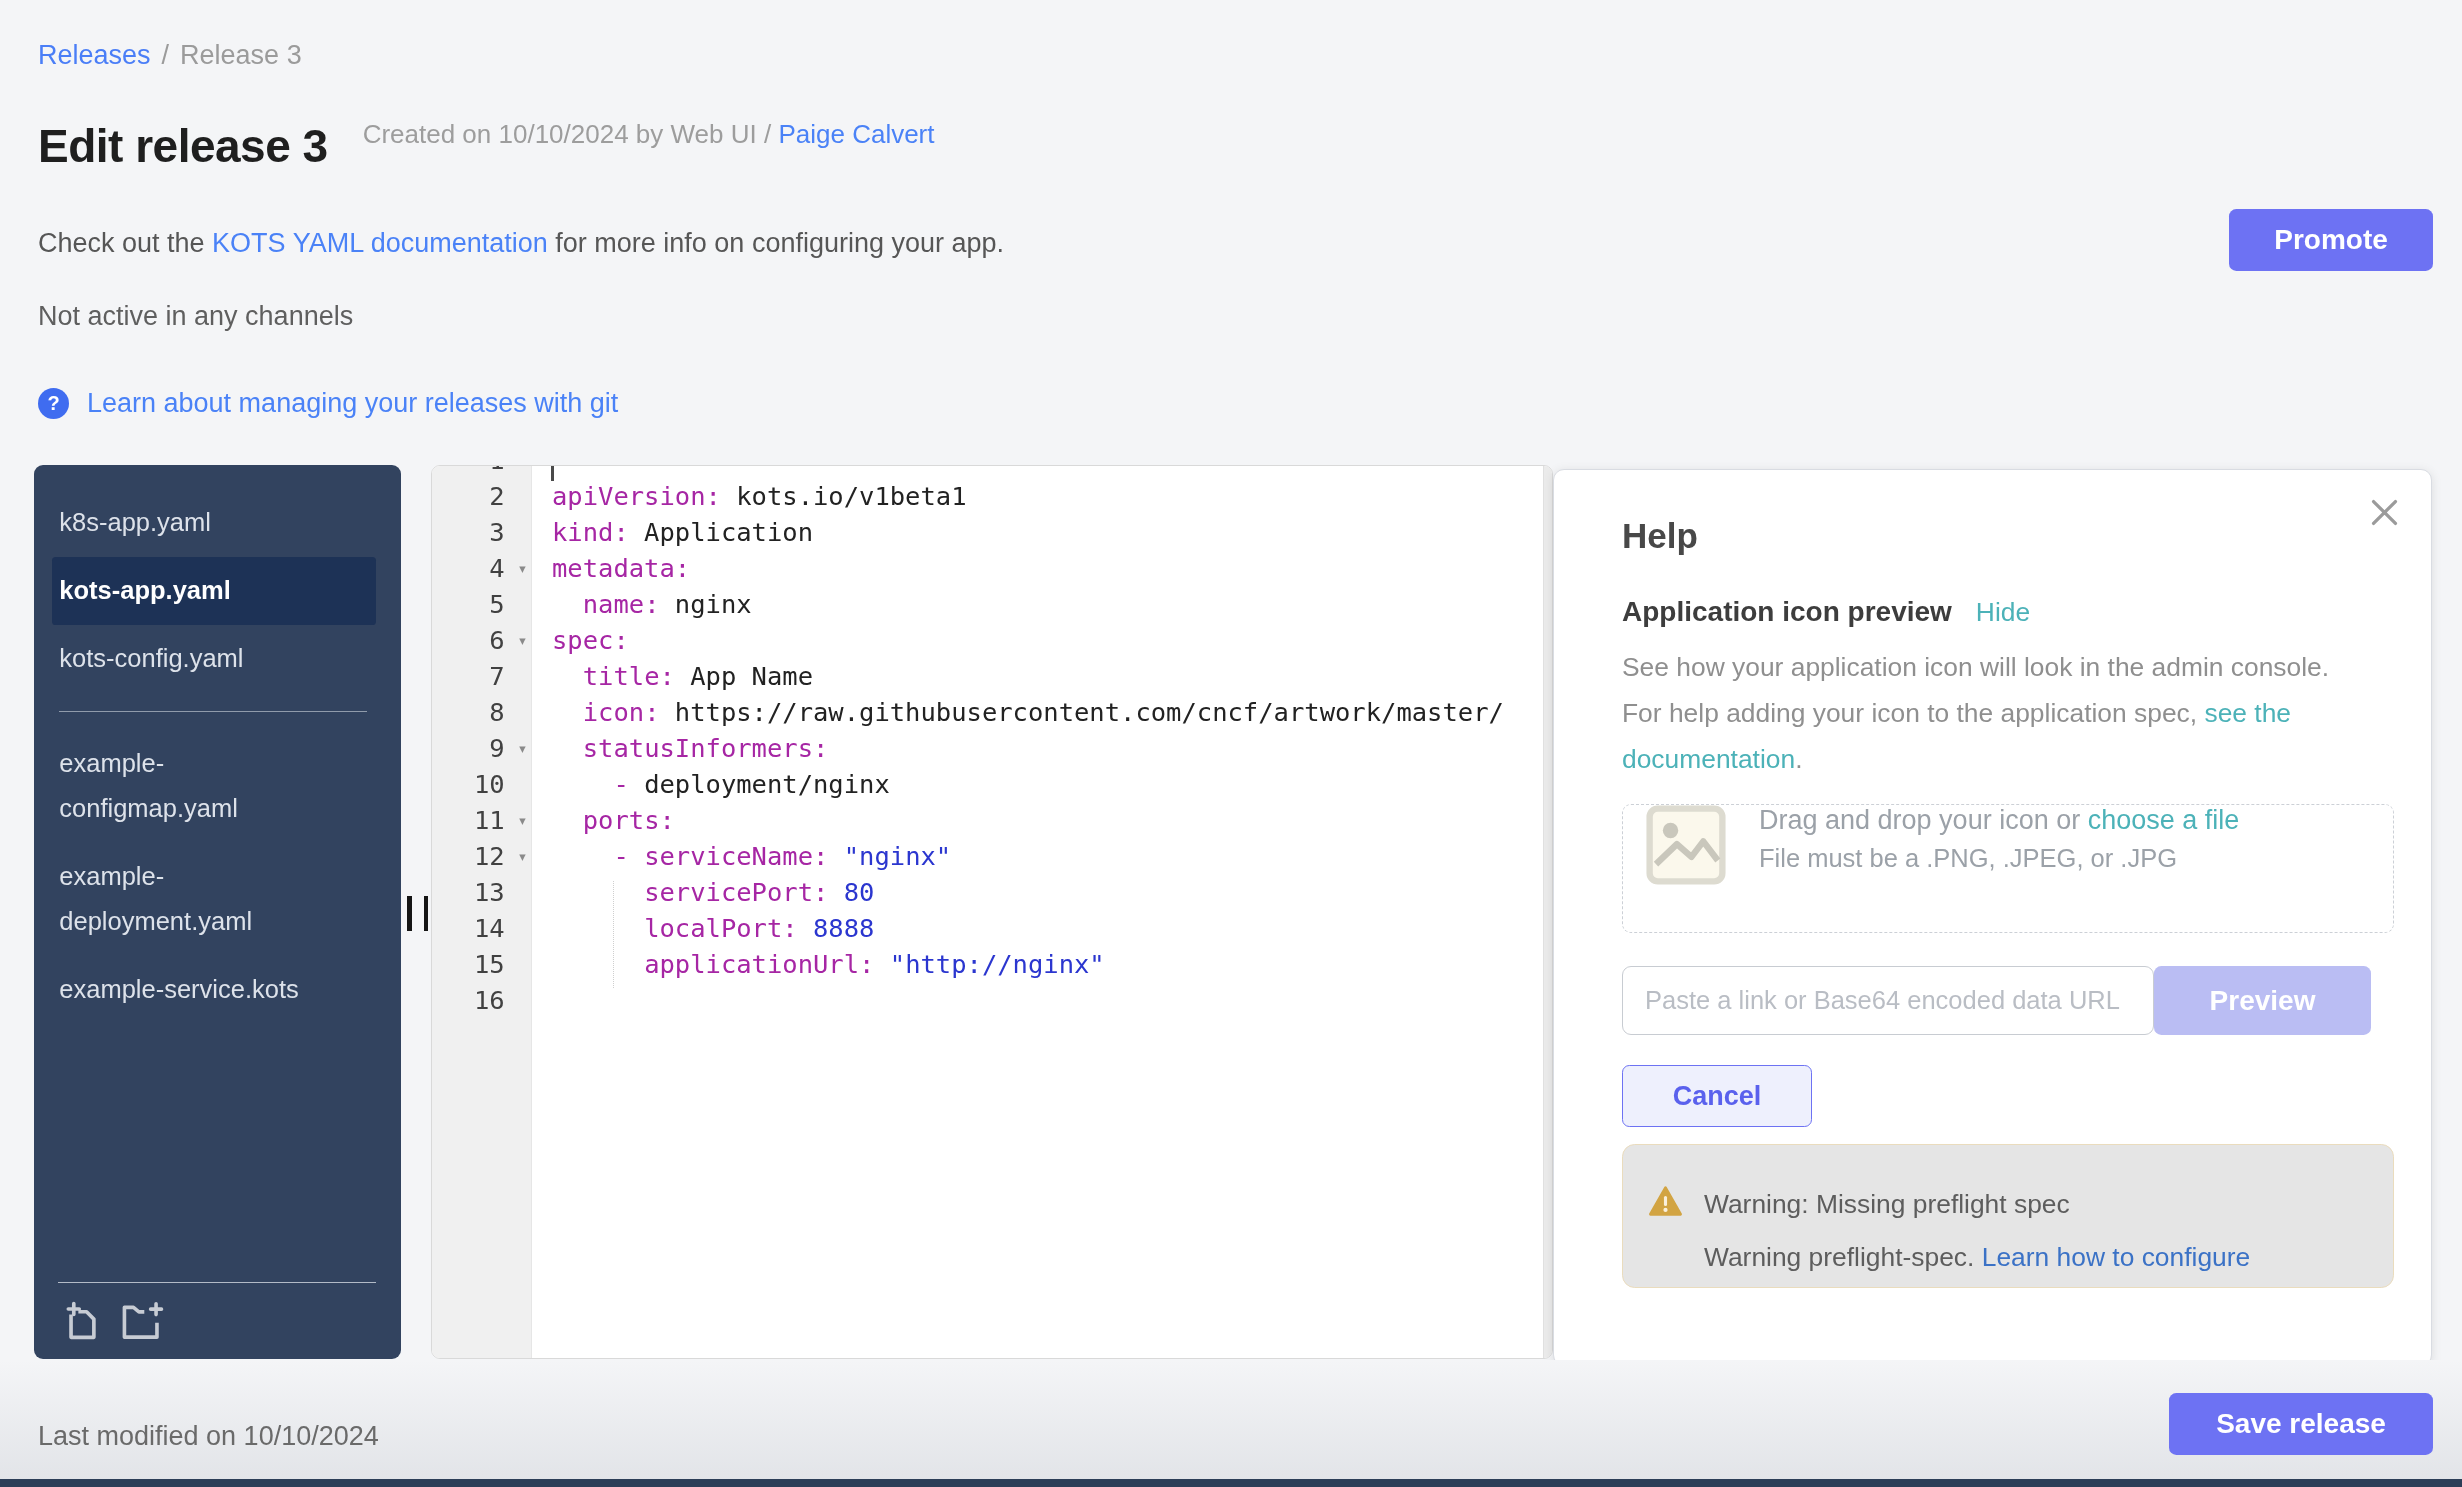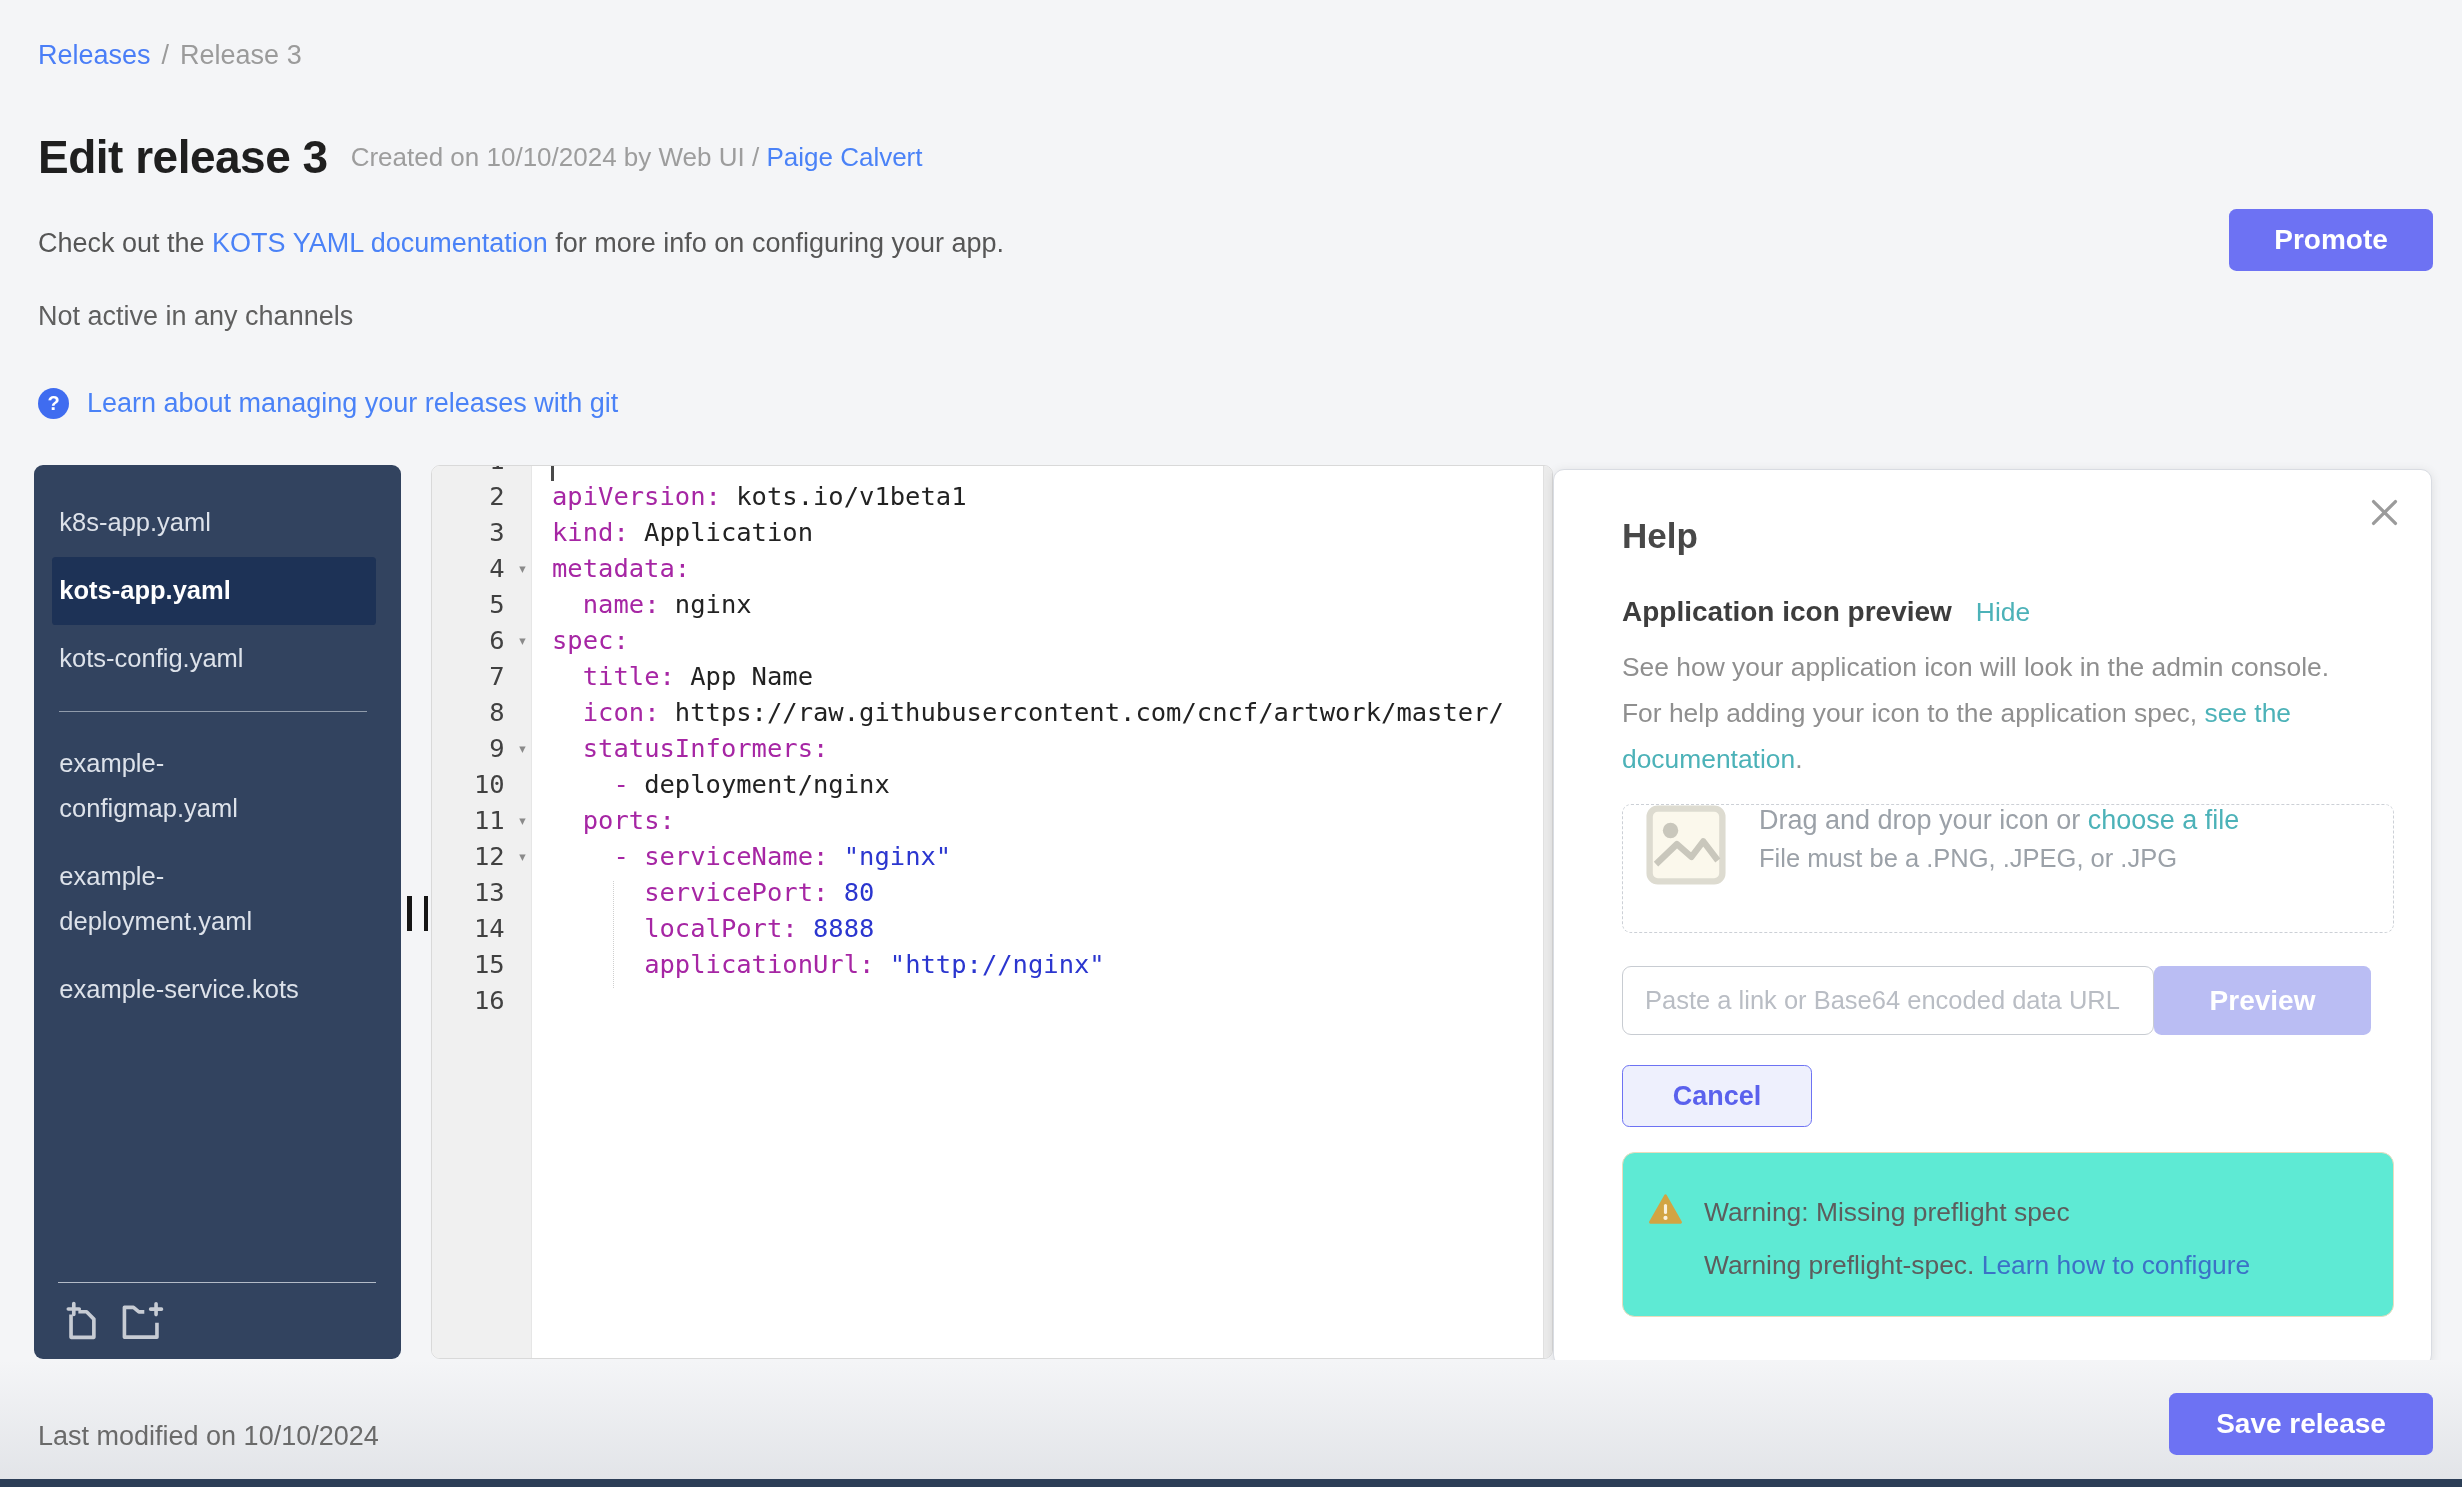--- a/index.html
+++ b/index.html
@@ -5,21 +5,21 @@
   html,body{margin:0;padding:0}
   body{
     width:2462px;height:1488px;position:relative;overflow:hidden;
     background:#f4f5f7;font-family:"Liberation Sans",sans-serif;
     -webkit-font-smoothing:antialiased;
   }
   
   .breadcrumb{position:absolute;left:38px;top:40px;font-size:27px;display:flex;gap:11px;align-items:baseline}
   .breadcrumb .bc-link{color:#4a7ef7;font-weight:400;cursor:pointer}
   .breadcrumb .bc-sep,.breadcrumb .bc-cur{color:#9b9b9b}
-  .title-row{position:absolute;left:38px;top:130px;display:flex;align-items:center;gap:23px}
+  .title-row{position:absolute;left:38px;top:119px;display:flex;align-items:flex-start;gap:35px}
   .page-title{font-size:46px;font-weight:700;color:#1f1f1f;letter-spacing:-0.5px}
   .created{font-size:26px;color:#9d9d9d}
   .created a{color:#4a82f7;text-decoration:none;cursor:pointer}
   .doc-line{position:absolute;left:38px;top:228px;font-size:27px;color:#565656}
   .doc-line .lnk{color:#4a82f7;cursor:pointer}
   .channel-status{position:absolute;left:38px;top:301px;font-size:27px;color:#5f5f5f}
   .git-row{position:absolute;left:38px;top:388px;display:flex;align-items:center;gap:18px;cursor:pointer}
   .q-icon{width:31px;height:31px;border-radius:50%;background:#3f6cf0;color:#fff;font-size:20px;font-weight:700;
           display:flex;align-items:center;justify-content:center}
   .git-link{font-size:27px;color:#4a82f7}
@@ -74,21 +74,21 @@
   .dz-text{margin-left:33px}
   .dz-line1{font-size:27px;color:#9ba1a8}
   .dz-line2{font-size:25.5px;color:#9ba1a8;margin-top:7.3px}
   .url-row{margin-top:33px;display:flex;align-items:center}
   .url-input{width:532px;height:69px;border:1.8px solid #c8ccd2;border-radius:9px;box-sizing:border-box;
              font-size:25.5px;padding:0 22px;color:#555;font-family:"Liberation Sans",sans-serif;outline:none;background:#fff}
   .url-input::placeholder{color:#b9bdc4}
   .preview-btn{width:217px;height:69px;background:#babdf3;font-size:28px}
   .cancel-btn{margin-top:30px;width:190px;height:62px;border-radius:7.3px;border:1.8px solid #6d72f3;background:#eef0fd;
               color:#5a61ed;font-size:27px;font-weight:700;font-family:"Liberation Sans",sans-serif;cursor:pointer}
-  .warning-box{position:relative;margin-top:25px;width:772px;height:165px;background:#5eead4;border:0.9px solid #eadcbd;
+  .warning-box{position:relative;margin-top:17px;width:772px;height:144px;background:#e5e5e5;border:0.9px solid #eadcbd;
                border-radius:12.7px;box-sizing:border-box;overflow:hidden}
   .w-icon{position:absolute;left:24.6px;top:40px}
   .w-line1{position:absolute;left:81px;top:44px;font-size:26.4px;color:#5d5d5d}
   .w-line2{position:absolute;left:81px;top:97px;font-size:26.4px;color:#5d5d5d}
   .w-line2 .lnk{color:#3b72c6;cursor:pointer}
   
   .footer-fade{position:absolute;left:0;right:0;top:1360px;height:121px;background:linear-gradient(#f4f5f7,#e2e4e8)}
   .last-modified{position:absolute;left:38px;top:1421px;font-size:27px;color:#6a6a6a}
   .save-btn{position:absolute;left:2169px;top:1393px;width:264px;height:62px;font-size:28px}
   .bottom-bar{position:absolute;left:0;right:0;bottom:0;height:9px;background:#2c3e57}

